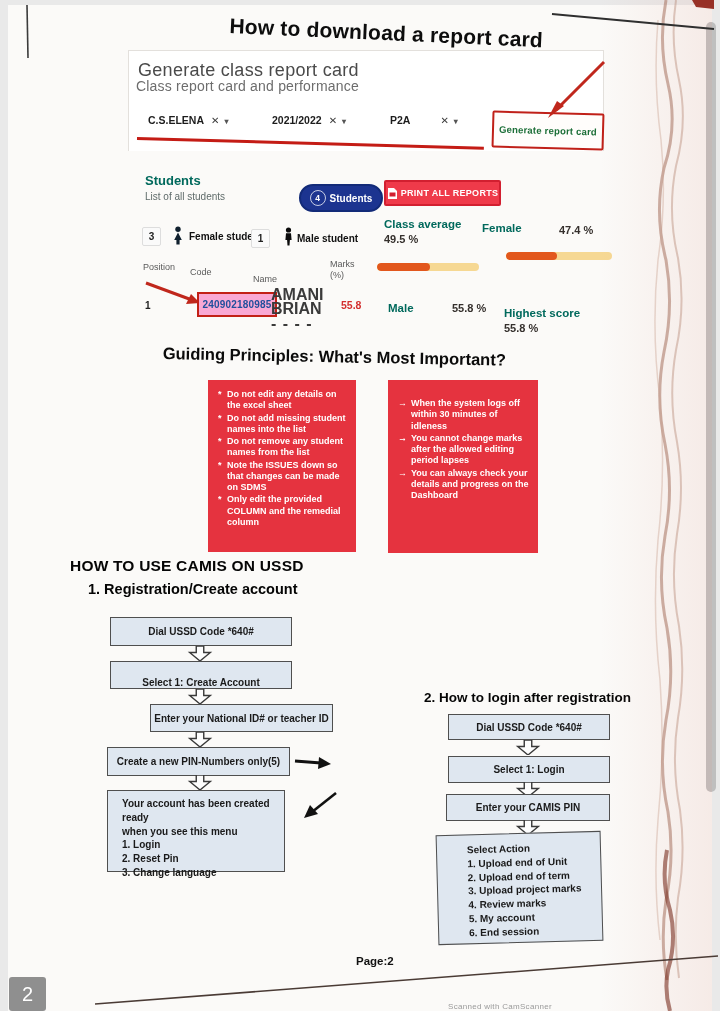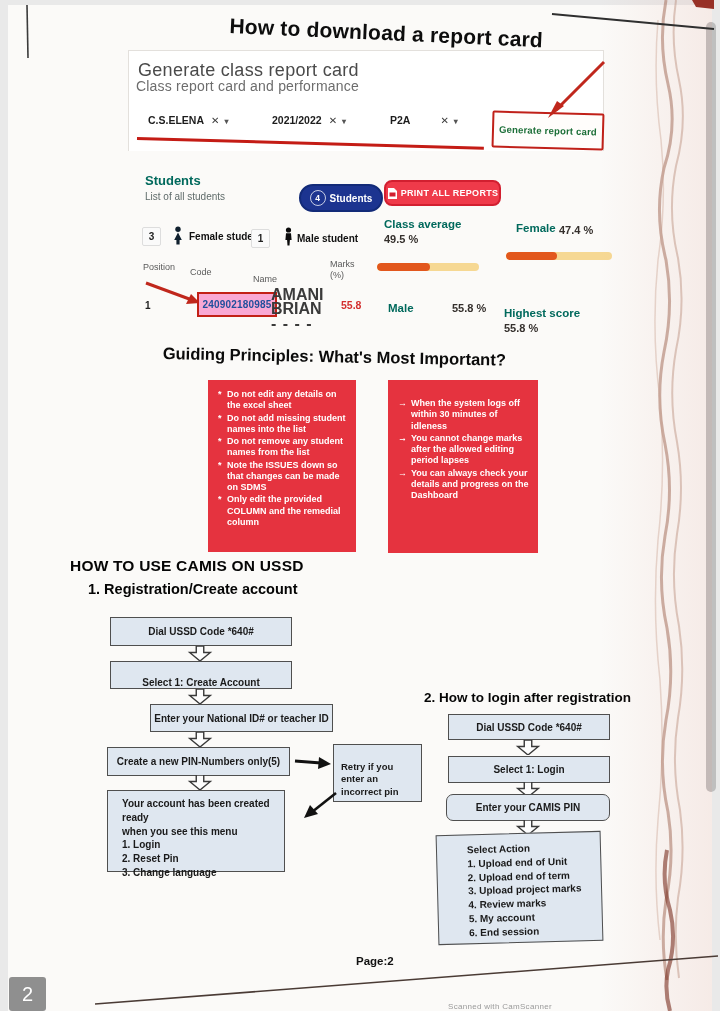--- a/index.html
+++ b/index.html
@@ -44,21 +44,21 @@
   .gender-label{font-size:10px;font-weight:bold;color:#101010;}
   .th{font-size:9px;color:#5a5a5a;}
   .code-box{left:197px;top:292px;width:76px;height:21px;border:2.2px solid #c22016;background:#f9a8d4;
             display:flex;align-items:center;justify-content:center;}
   .code-box span{font-size:10px;font-weight:bold;color:#1f4f9c;letter-spacing:.2px;}
   .name-cell{font-size:16px;color:#3a3a3a;font-weight:bold;}
   .marks-val{font-size:10.5px;font-weight:bold;color:#d32f2f;}
 
   
   .print-btn{left:384px;top:180px;width:113px;height:22px;background:#ef3a4a;border:2px solid #d21f30;
-             border-radius:8px;display:flex;align-items:center;justify-content:center;gap:3px;}
+             border-radius:2px;display:flex;align-items:center;justify-content:center;gap:3px;}
   .print-btn span{color:#fff;font-size:9px;font-weight:bold;letter-spacing:.3px;}
   .stat-label{font-size:11.5px;font-weight:bold;color:#00695c;}
   .stat-value{font-size:11px;font-weight:bold;color:#35302d;}
   .bar{height:8px;border-radius:4px;background:#f6d893;overflow:hidden;}
   .bar .fill{height:100%;background:#e2571d;border-radius:4px;}
 
   
   .guide-h{left:163px;top:344px;font-size:16.5px;font-weight:bold;color:#0b0b0b;
            transform:rotate(1.1deg);transform-origin:left top;white-space:nowrap;}
   .redbox{background:#e5333f;color:#fff;font-weight:bold;font-size:9px;line-height:1.25;padding:9px 8px 8px 10px;}
@@ -166,21 +166,21 @@
     </svg>
     <span>PRINT ALL REPORTS</span>
   </div>
 
   <div class="abs stat-label" style="left:384px;top:218px;">Class average</div>
   <div class="abs stat-value" style="left:384px;top:233px;">49.5 %</div>
   <div class="abs bar" style="left:377px;top:263px;width:102px;">
     <div class="fill" style="width: 52%;"></div>
   </div>
 
-  <div class="abs stat-label" style="left:516px;top:222px;">Female</div>
+  <div class="abs stat-label" style="left:482px;top:222px;">Female</div>
   <div class="abs stat-value" style="left:559px;top:224px;">47.4 %</div>
   <div class="abs bar" style="left:506px;top:252px;width:106px;">
     <div class="fill" style="width: 48%;"></div>
   </div>
 
   <div class="abs stat-label" style="left:388px;top:302px;">Male</div>
   <div class="abs stat-value" style="left:452px;top:302px;">55.8 %</div>
   <div class="abs stat-label" style="left:504px;top:307px;">Highest score</div>
   <div class="abs stat-value" style="left:504px;top:322px;">55.8 %</div>
 
@@ -229,23 +229,20 @@
       <polygon points="9,0 17,0 17,7 24,7 13,16 2,7 9,7" fill="#fdfdfd" stroke="#3a3a3a" stroke-width="1.5"></polygon>
     </svg>
   <div class="abs fbox-multi" style="left:107px;top:790px;width:178px;height:82px;padding:6px 0 0 14px;box-sizing:border-box;">
     <div>Your account has been created ready</div>
     <div>when you see this menu</div>
     <div>1. Login</div>
     <div>2. Reset Pin</div>
     <div>3. Change language</div>
   </div>
 
-  <div class="abs fbox-multi" style="left:333px;top:744px;width:89px;height:58px;padding:16px 5px 0 7px;box-sizing:border-box;font-size:9.5px;line-height:1.3;">
-    <div>Retry if you enter an incorrect pin</div>
-  </div>
   <svg class="abs" style="left:293px;top:750px;" width="40" height="24">
     <line x1="2" y1="11" x2="28" y2="13" stroke="#111" stroke-width="3.2"></line>
     <polygon points="38,14 25,19 26,7" fill="#111"></polygon>
   </svg>
   <svg class="abs" style="left:300px;top:788px;" width="40" height="34">
     <line x1="36" y1="5" x2="12" y2="24" stroke="#111" stroke-width="2.6"></line>
     <polygon points="4,30 18,26 10,17" fill="#111"></polygon>
   </svg>
 
   <div class="abs flow2-h">2. How to login after registration</div>
@@ -254,21 +251,21 @@
     </div>
   <svg class="abs conn" style="left:515px;top:740px;" viewBox="0 0 26 16">
       <polygon points="9,0 17,0 17,7 24,7 13,16 2,7 9,7" fill="#fdfdfd" stroke="#3a3a3a" stroke-width="1.5"></polygon>
     </svg>
   <div class="abs fbox" style="left:448px;top:756px;width:160px;height:25px;">
       <span>Select 1: Login</span>
     </div>
   <svg class="abs conn" style="left:515px;top:782px;" viewBox="0 0 26 16">
       <polygon points="9,0 17,0 17,7 24,7 13,16 2,7 9,7" fill="#fdfdfd" stroke="#3a3a3a" stroke-width="1.5"></polygon>
     </svg>
-  <div class="abs fbox" style="left:446px;top:794px;width:162px;height:25px;border-radius:7px;">
+  <div class="abs fbox" style="left:446px;top:794px;width:162px;height:25px;">
       <span>Enter your CAMIS PIN</span>
     </div>
   <svg class="abs conn" style="left:515px;top:820px;" viewBox="0 0 26 16">
       <polygon points="9,0 17,0 17,7 24,7 13,16 2,7 9,7" fill="#fdfdfd" stroke="#3a3a3a" stroke-width="1.5"></polygon>
     </svg>
   <div class="abs fbox-multi" style="left:437px;top:833px;width:165px;height:110px;padding:8px 0 0 30px;box-sizing:border-box;transform:rotate(-1.5deg);">
     <div>Select Action</div>
     <div>1. Upload end of Unit</div>
     <div>2. Upload end of term</div>
     <div>3. Upload project marks</div>

